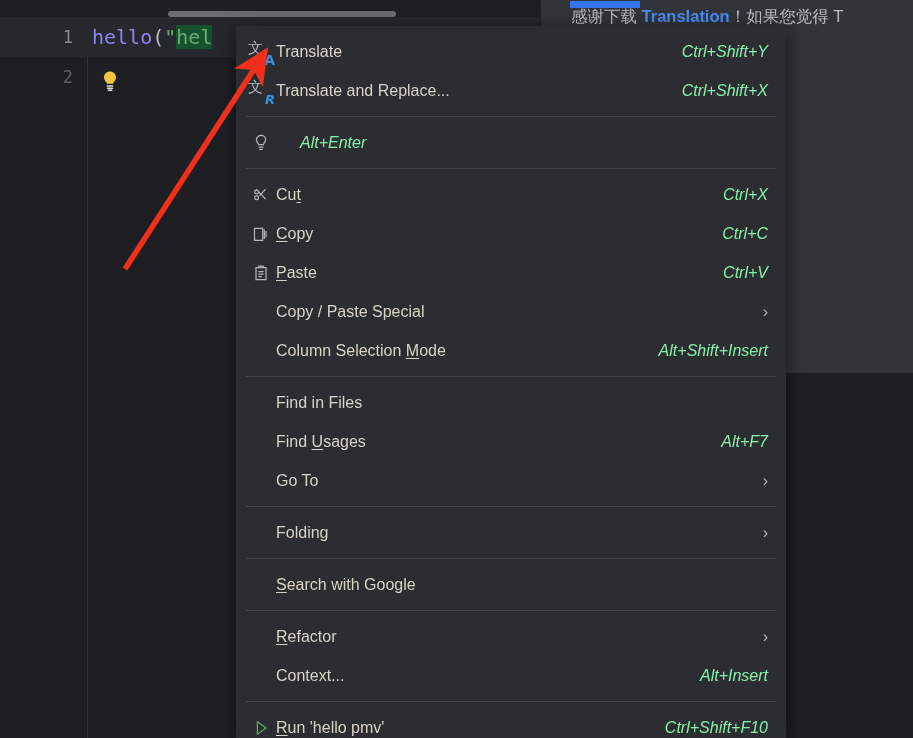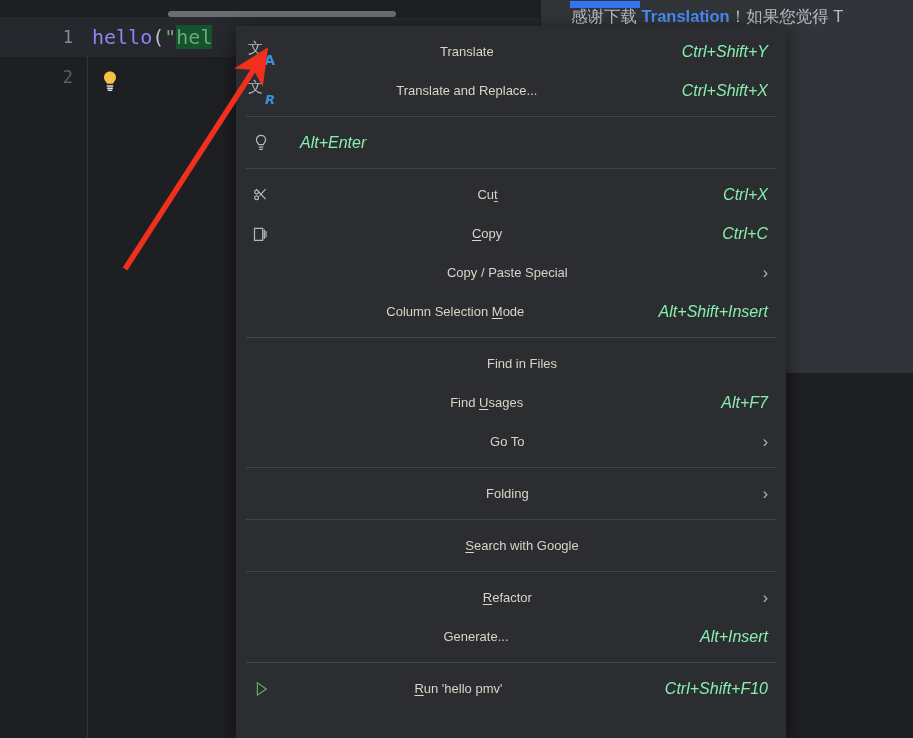--- a/index.html
+++ b/index.html
@@ -135,25 +135,24 @@
   .mi-icon {
     width: 30px;
     min-width: 30px;
     display: flex;
     align-items: center;
     justify-content: center;
     color: #b4b8bf;
   }
   .mi-label {
     flex: 1;
-    font-size: 13px;
+    font-size: 16px;
     color: #d9d3c8;
     white-space: nowrap;
     font-family: "Liberation Sans", sans-serif;
-    text-align: center;
   }
   .mi-label u { text-decoration: underline; text-underline-offset: 2px; }
   .mi-short {
     font-size: 16px;
     color: #86efac;
     white-space: nowrap;
     padding-left: 24px;
     font-family: "Liberation Sans", sans-serif;
     font-style: italic;
   }
@@ -282,20 +281,29 @@
       <div class="mi">
         <span class="mi-icon">
           <svg width="20" height="20" viewBox="0 0 20 20" class="ic-svg">
             <path fill="none" stroke="#b4b8bf" stroke-width="1.2" d="M3.5 4.3h8.2v12H3.5z M13.3 5.6v9.3 M15 7v6.5"></path>
           </svg>
         </span>
         <span class="mi-label"><u>C</u>opy</span>
         <span class="mi-short">Ctrl+C</span>
       </div>
       <div class="mi">
+        <span class="mi-icon">
+          <svg width="20" height="20" viewBox="0 0 20 20" class="ic-svg">
+            <path fill="none" stroke="#b4b8bf" stroke-width="1.2" d="M5 4.6h10v12H5z M7.8 4.6V3.2h4.4v1.4z M7.4 8.6h5.2 M7.4 11.2h5.2 M7.4 13.7h3.4"></path>
+          </svg>
+        </span>
+        <span class="mi-label"><u>P</u>aste</span>
+        <span class="mi-short">Ctrl+V</span>
+      </div>
+      <div class="mi">
         <span class="mi-icon"></span>
         <span class="mi-label">Copy / Paste Special</span>
         <span class="mi-arrow">›</span>
       </div>
       <div class="mi">
         <span class="mi-icon"></span>
         <span class="mi-label">Column Selection <u>M</u>ode</span>
         <span class="mi-short">Alt+Shift+Insert</span>
       </div>
       <div class="sep"></div>
@@ -325,21 +333,21 @@
         <span class="mi-label"><u>S</u>earch with Google</span>
       </div>
       <div class="sep"></div>
       <div class="mi">
         <span class="mi-icon"></span>
         <span class="mi-label"><u>R</u>efactor</span>
         <span class="mi-arrow">›</span>
       </div>
       <div class="mi">
         <span class="mi-icon"></span>
-        <span class="mi-label">Generate...</span>
+        <span class="mi-label">Context...</span>
         <span class="mi-short">Alt+Insert</span>
       </div>
       <div class="sep"></div>
       <div class="mi">
         <span class="mi-icon">
           <svg width="20" height="20" viewBox="0 0 20 20" class="ic-svg">
             <path fill="none" stroke="#5fad65" stroke-width="1.2" d="M6.4 3.8 L15.2 10 L6.4 16.2 Z"></path>
           </svg>
         </span>
         <span class="mi-label"><u>R</u>un 'hello pmv'</span>

